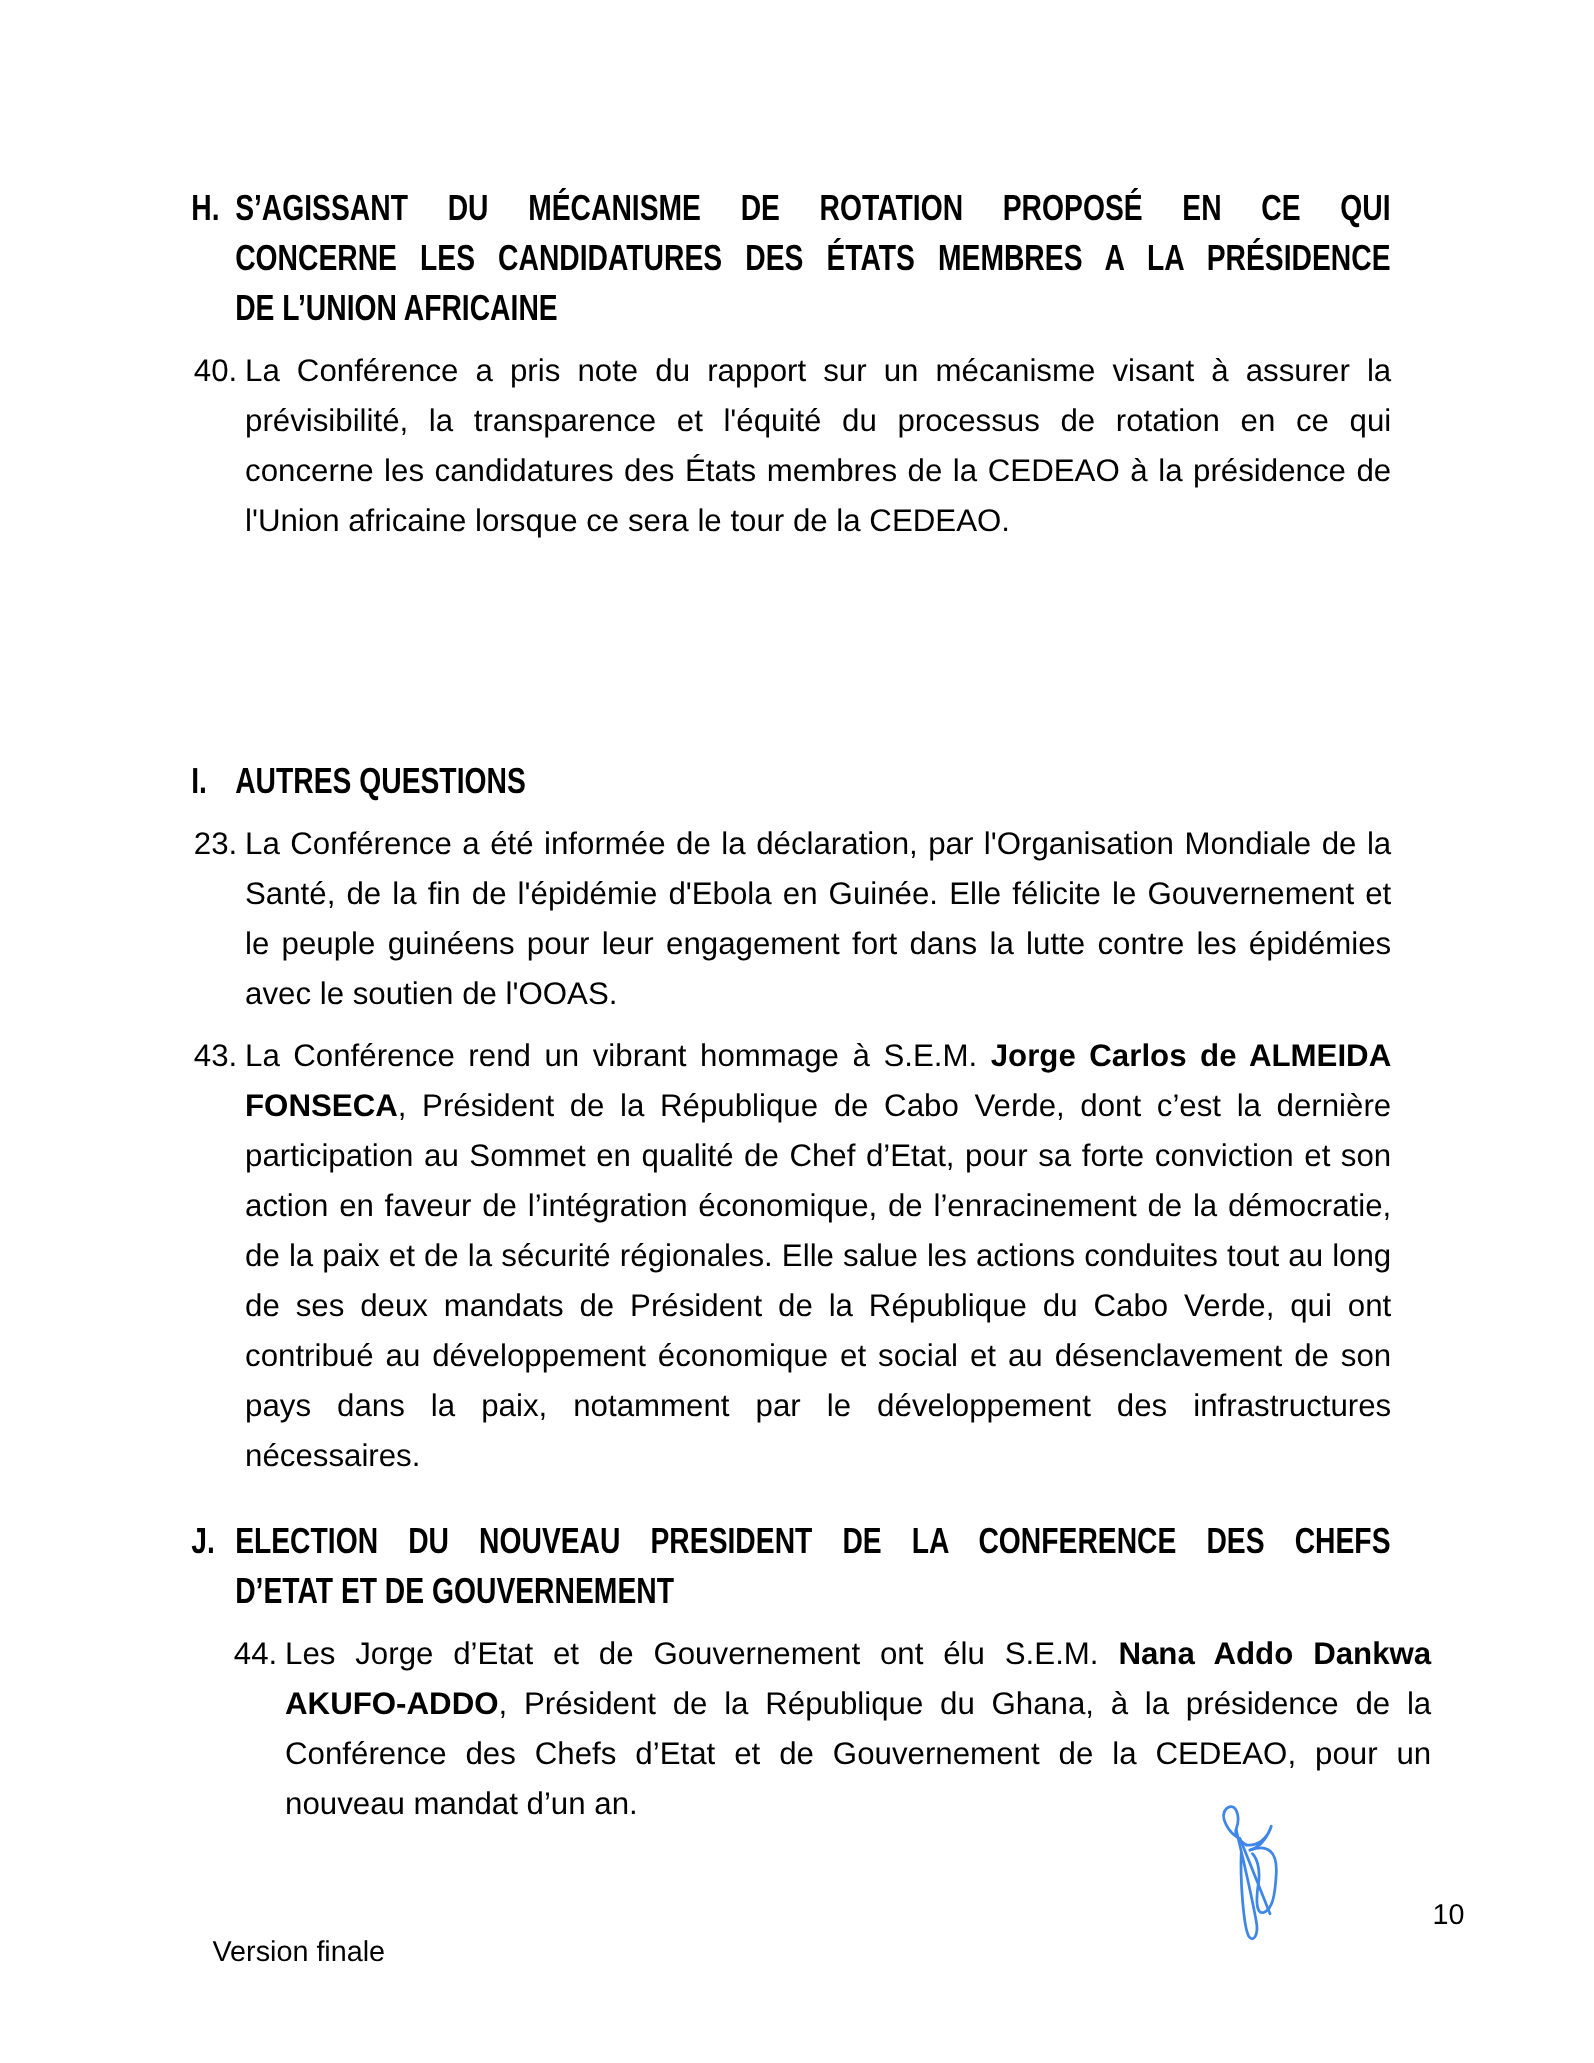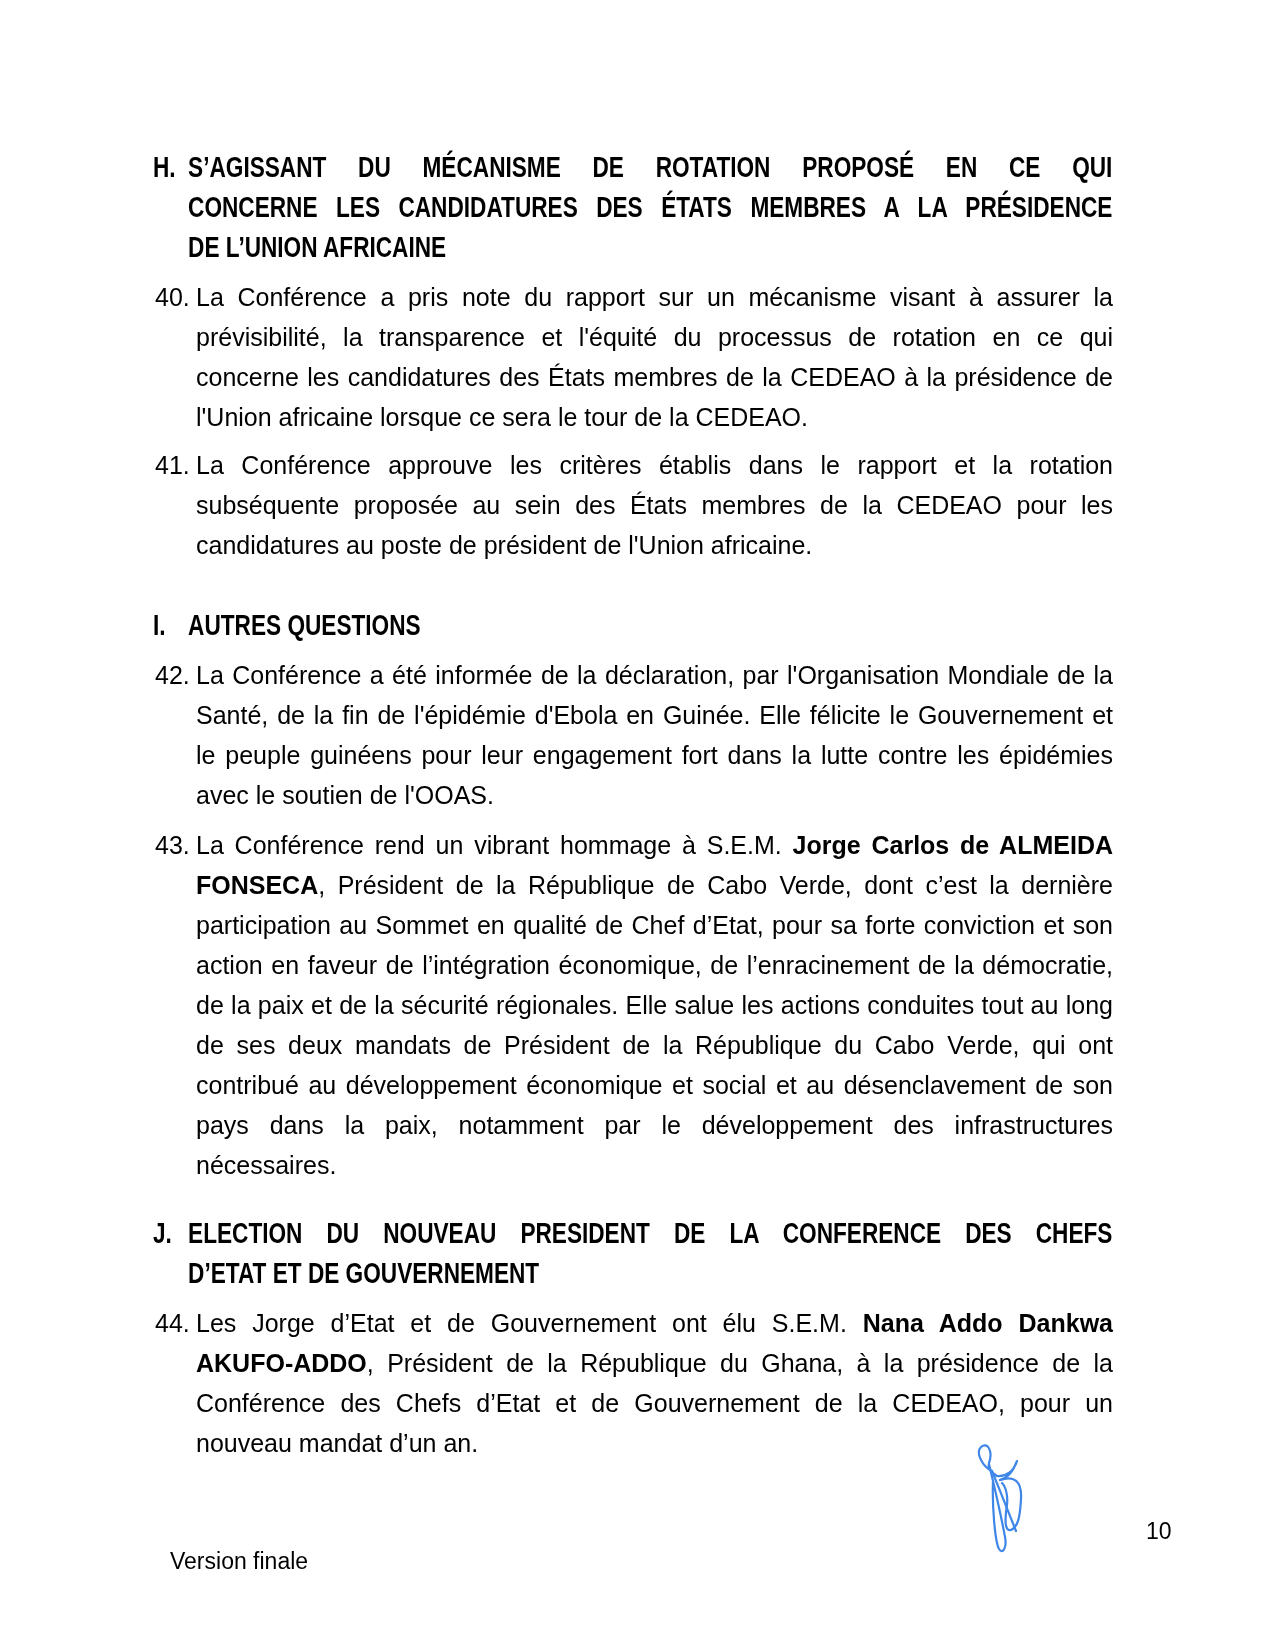--- a/index.html
+++ b/index.html
@@ -67,42 +67,38 @@
       <div class="heading" style="top: 147px;">
         <span class="lbl">H.</span>
         <div class="hline stretch">S’AGISSANT DU MÉCANISME DE ROTATION PROPOSÉ EN CE QUI</div>
         <div class="hline stretch">CONCERNE LES CANDIDATURES DES ÉTATS MEMBRES A LA PRÉSIDENCE</div>
         <div class="hline">DE L’UNION AFRICAINE</div>
       </div>
       <div class="para" style="top: 277px;">
         <span class="lbl">40.</span>
         <p class="ptext"><span>La Conférence a pris note du rapport sur un mécanisme visant à assurer la prévisibilité, la transparence et l'équité du processus de rotation en ce qui concerne les candidatures des États membres de la CEDEAO à la présidence de l'Union africaine lorsque ce sera le tour de la CEDEAO.</span></p>
       </div>
-      <div class="para" style="top: 445px;">
-        <span class="lbl">41.</span>
-        <p class="ptext"><span>La Conférence approuve les critères établis dans le rapport et la rotation subséquente proposée au sein des États membres de la CEDEAO pour les candidatures au poste de président de l'Union africaine.</span></p>
-      </div>
       <div class="heading" style="top: 605px;">
         <span class="lbl">I.</span>
         <div class="hline">AUTRES QUESTIONS</div>
       </div>
       <div class="para" style="top: 655px;">
-        <span class="lbl">42.</span>
+        <span class="lbl">23.</span>
         <p class="ptext"><span>La Conférence a été informée de la déclaration, par l'Organisation Mondiale de la Santé, de la fin de l'épidémie d'Ebola en Guinée. Elle félicite le Gouvernement et le peuple guinéens pour leur engagement fort dans la lutte contre les épidémies avec le soutien de l'OOAS.</span></p>
       </div>
       <div class="para" style="top: 825px;">
         <span class="lbl">43.</span>
         <p class="ptext"><span>La Conférence rend un vibrant hommage à S.E.M. </span><b>Jorge Carlos de ALMEIDA FONSECA</b><span>, Président de la République de Cabo Verde, dont c’est la dernière participation au Sommet en qualité de Chef d’Etat, pour sa forte conviction et son action en faveur de l’intégration économique, de l’enracinement de la démocratie, de la paix et de la sécurité régionales. Elle salue les actions conduites tout au long de ses deux mandats de Président de la République du Cabo Verde, qui ont contribué au développement économique et social et au désenclavement de son pays dans la paix, notamment par le développement des infrastructures nécessaires.</span></p>
       </div>
       <div class="heading" style="top: 1213px;">
         <span class="lbl">J.</span>
         <div class="hline stretch">ELECTION DU NOUVEAU PRESIDENT DE LA CONFERENCE DES CHEFS</div>
         <div class="hline">D’ETAT ET DE GOUVERNEMENT</div>
       </div>
-      <div class="para" style="top: 1303px;">
+      <div class="para" style="top: 1303px; margin-left: 32px;">
         <span class="lbl">44.</span>
         <p class="ptext"><span>Les Jorge d’Etat et de Gouvernement ont élu S.E.M. </span><b>Nana Addo Dankwa AKUFO-ADDO</b><span>, Président de la République du Ghana, à la présidence de la Conférence des Chefs d’Etat et de Gouvernement de la CEDEAO, pour un nouveau mandat d’un an.</span></p>
       </div>
     </div>
 
   <svg class="signature" width="62" height="118" viewBox="0 0 62 118" aria-hidden="true">
     <path d="M19,28 C10,24 2,10 8,4 C15,-2 20,9 16,20 C14,26 19,30 24,33" stroke="#3e86e8"></path>
     <path d="M24,33 C33,34 41,28 44,18 C40,29 34,35 27,37" stroke="#3e86e8"></path>
     <path d="M27,37 C41,32 49,38 48,56 C47,74 45,84 38,87 C31,89 32,74 34,62 C35,53 33,44 29,40" stroke="#3e86e8"></path>
     <path d="M16,21 C21,42 28,72 32,94 C34,104 30,112 26,106 C22,99 19,62 20,38" stroke="#3e86e8"></path>

